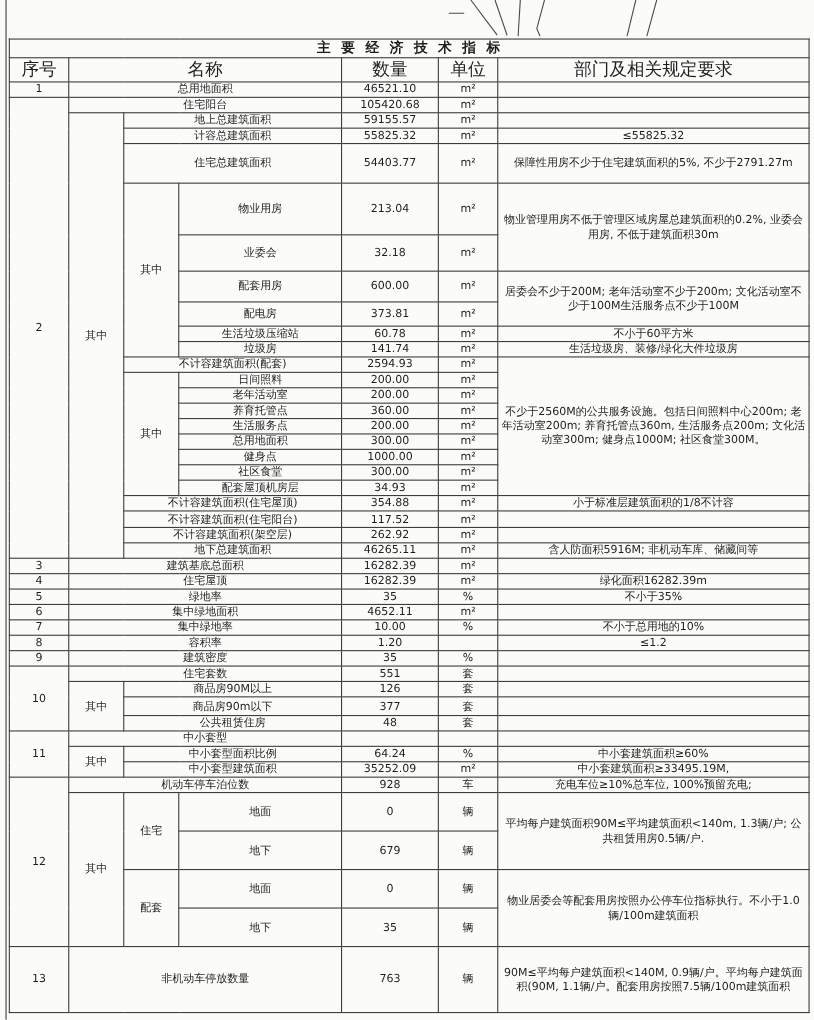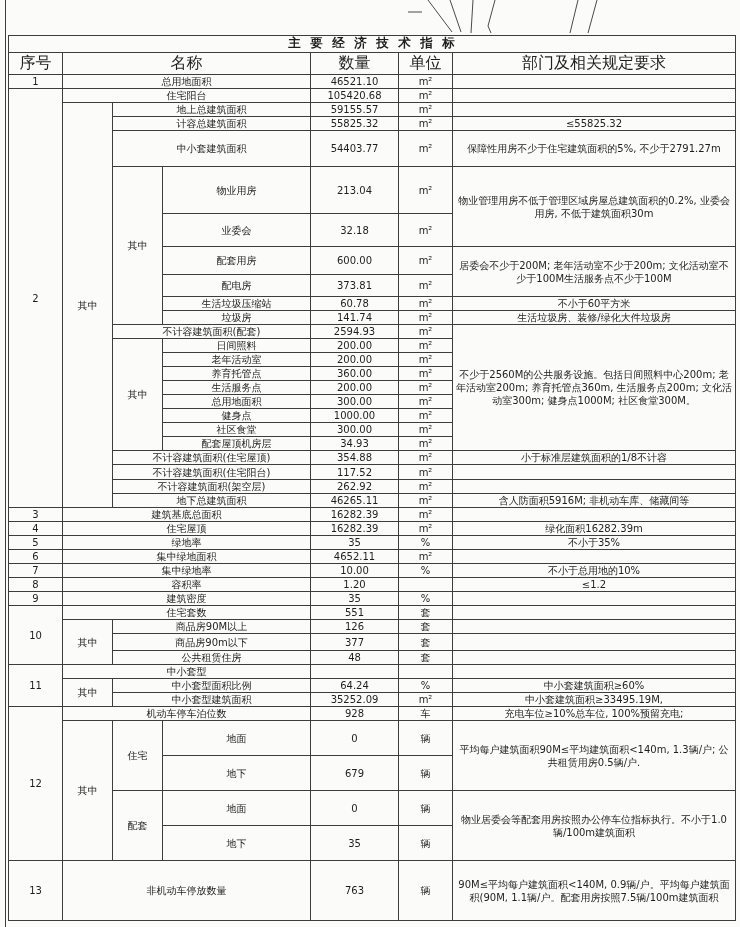--- a/index.html
+++ b/index.html
@@ -93,21 +93,21 @@
         <td>m²</td>
         <td></td>
       </tr>
       <tr style="height: 14px;">
         <td colspan="2">计容总建筑面积</td>
         <td>55825.32</td>
         <td>m²</td>
         <td>≤55825.32</td>
       </tr>
       <tr style="height: 36px;">
-        <td colspan="2">中小套建筑面积</td>
+        <td colspan="2">住宅总建筑面积</td>
         <td>54403.77</td>
         <td>m²</td>
         <td>保障性用房不少于住宅建筑面积的5%, 不少于2791.27m</td>
       </tr>
       <tr style="height: 47px;">
         <td rowspan="6">其中</td>
         <td>物业用房</td>
         <td>213.04</td>
         <td>m²</td>
         <td rowspan="2">物业管理用房不低于管理区域房屋总建筑面积的0.2%, 业委会用房, 不低于建筑面积30m</td>

